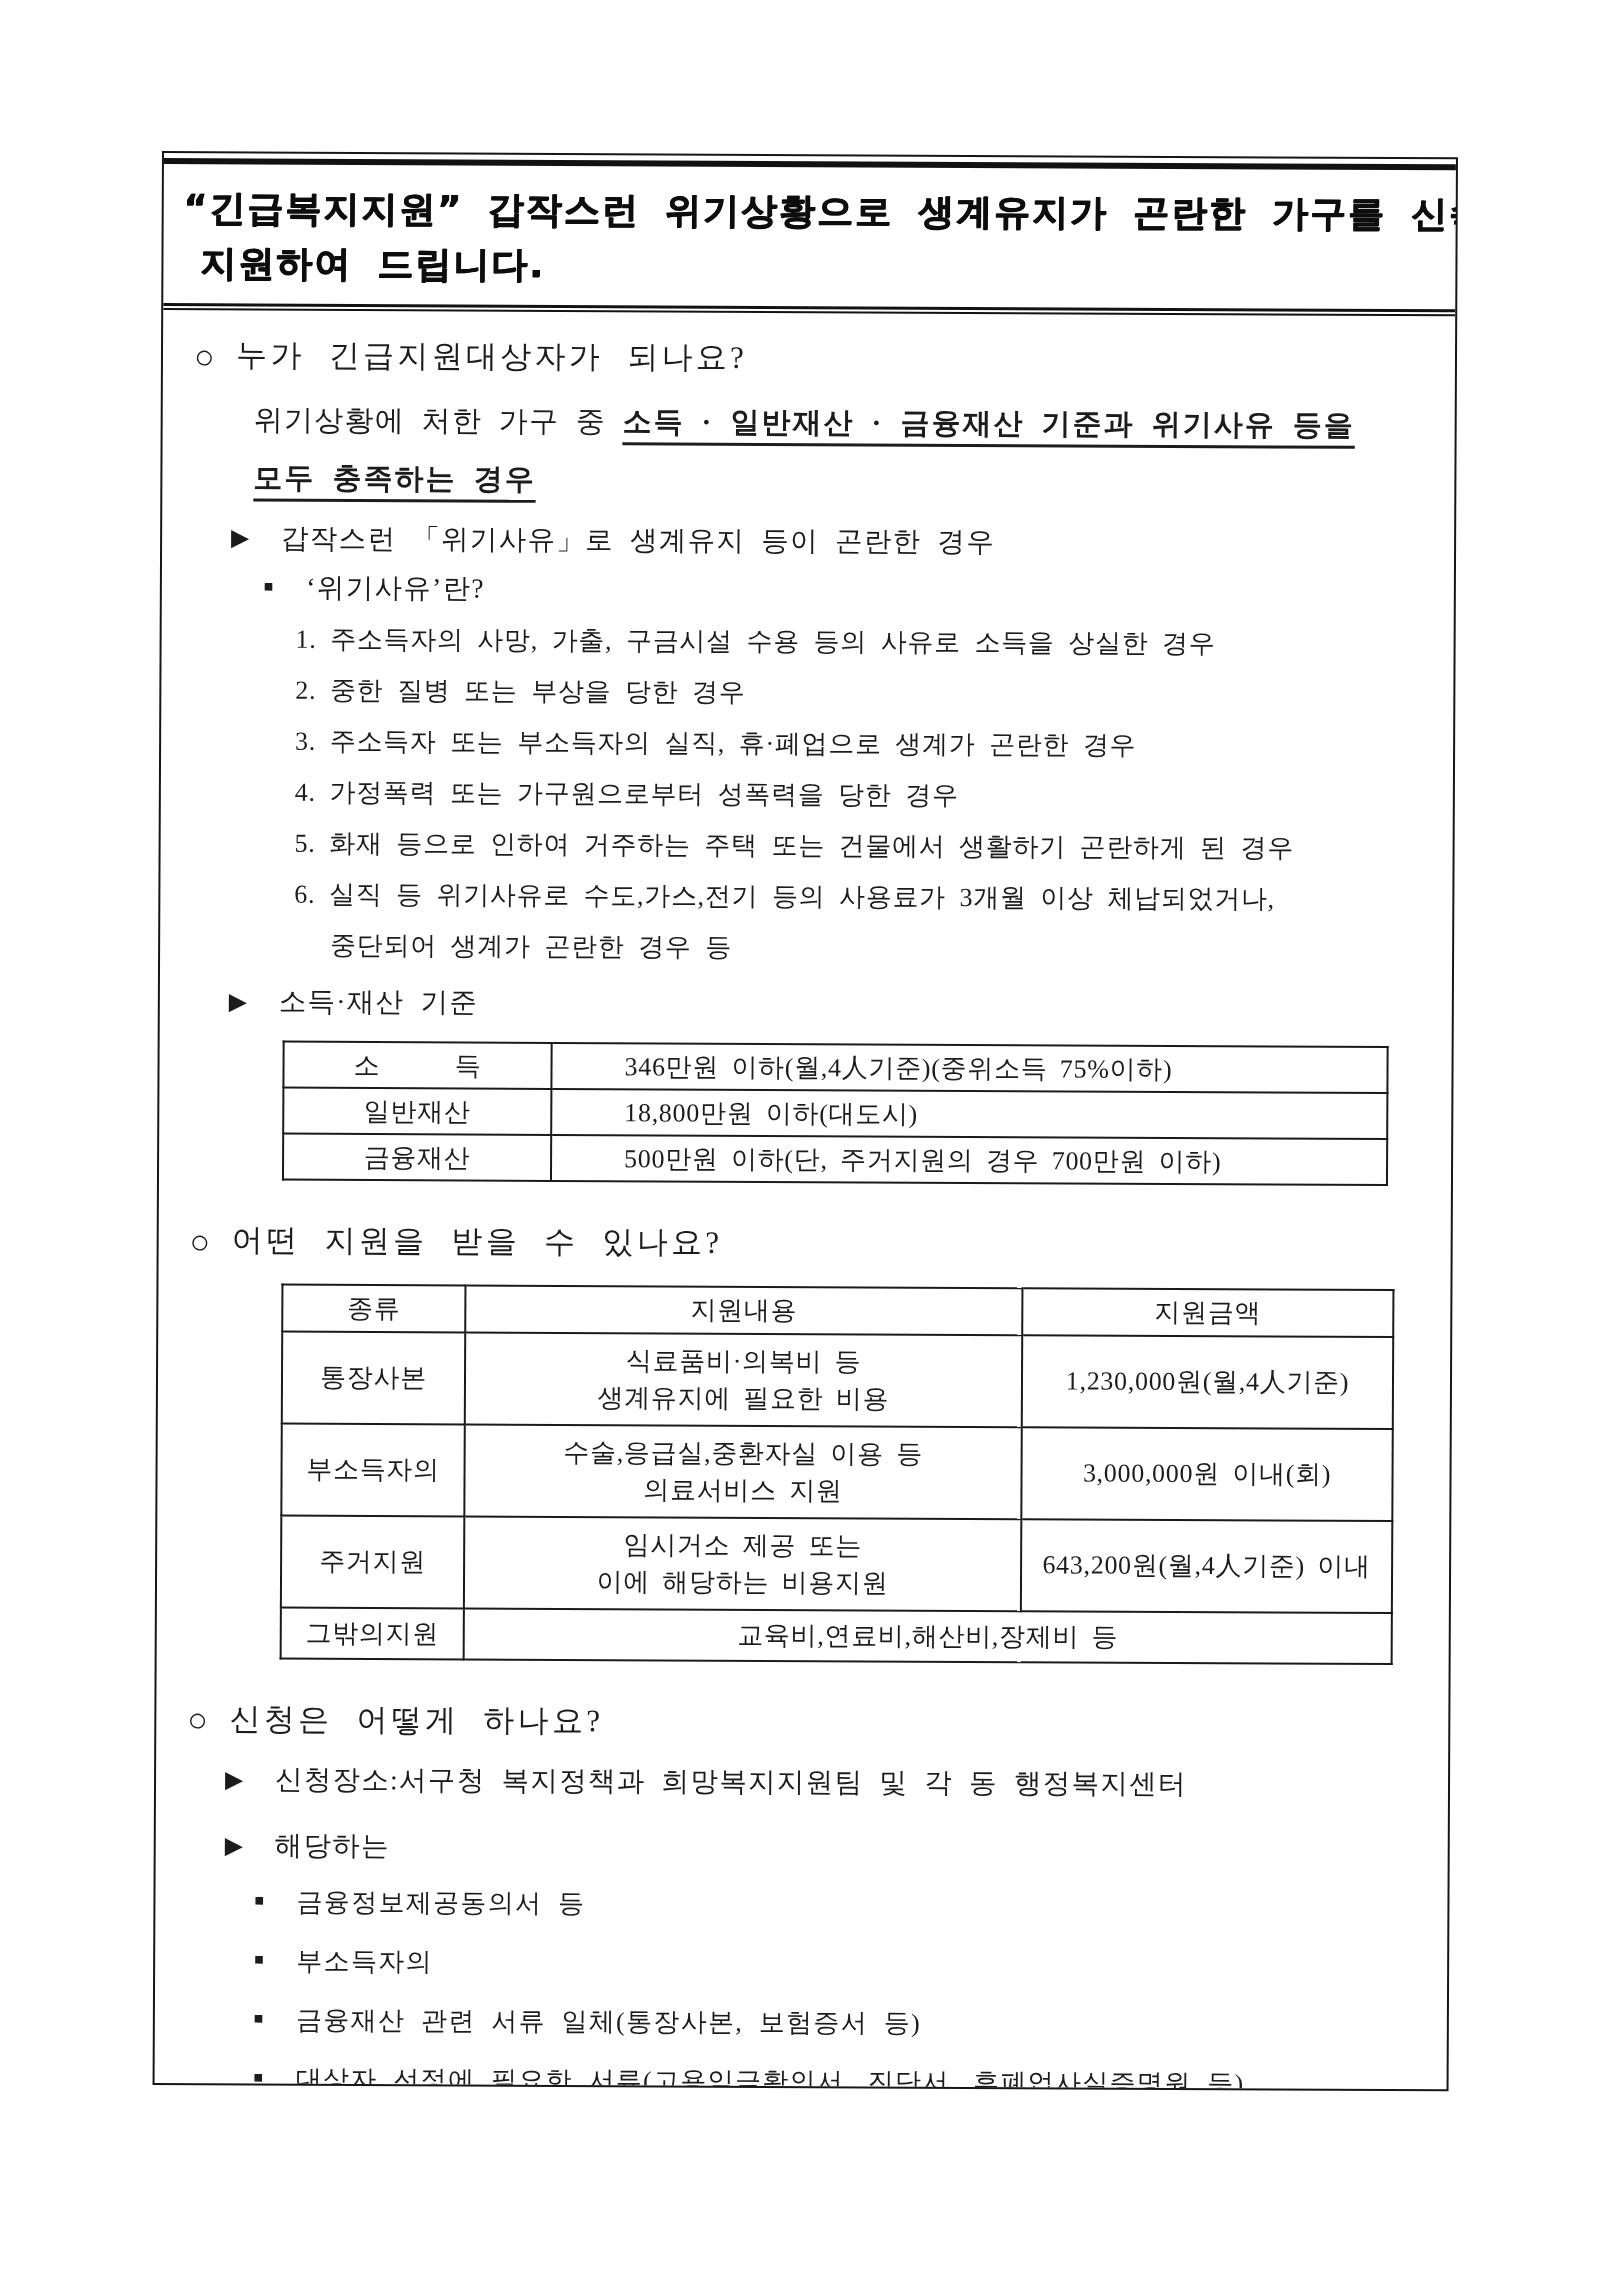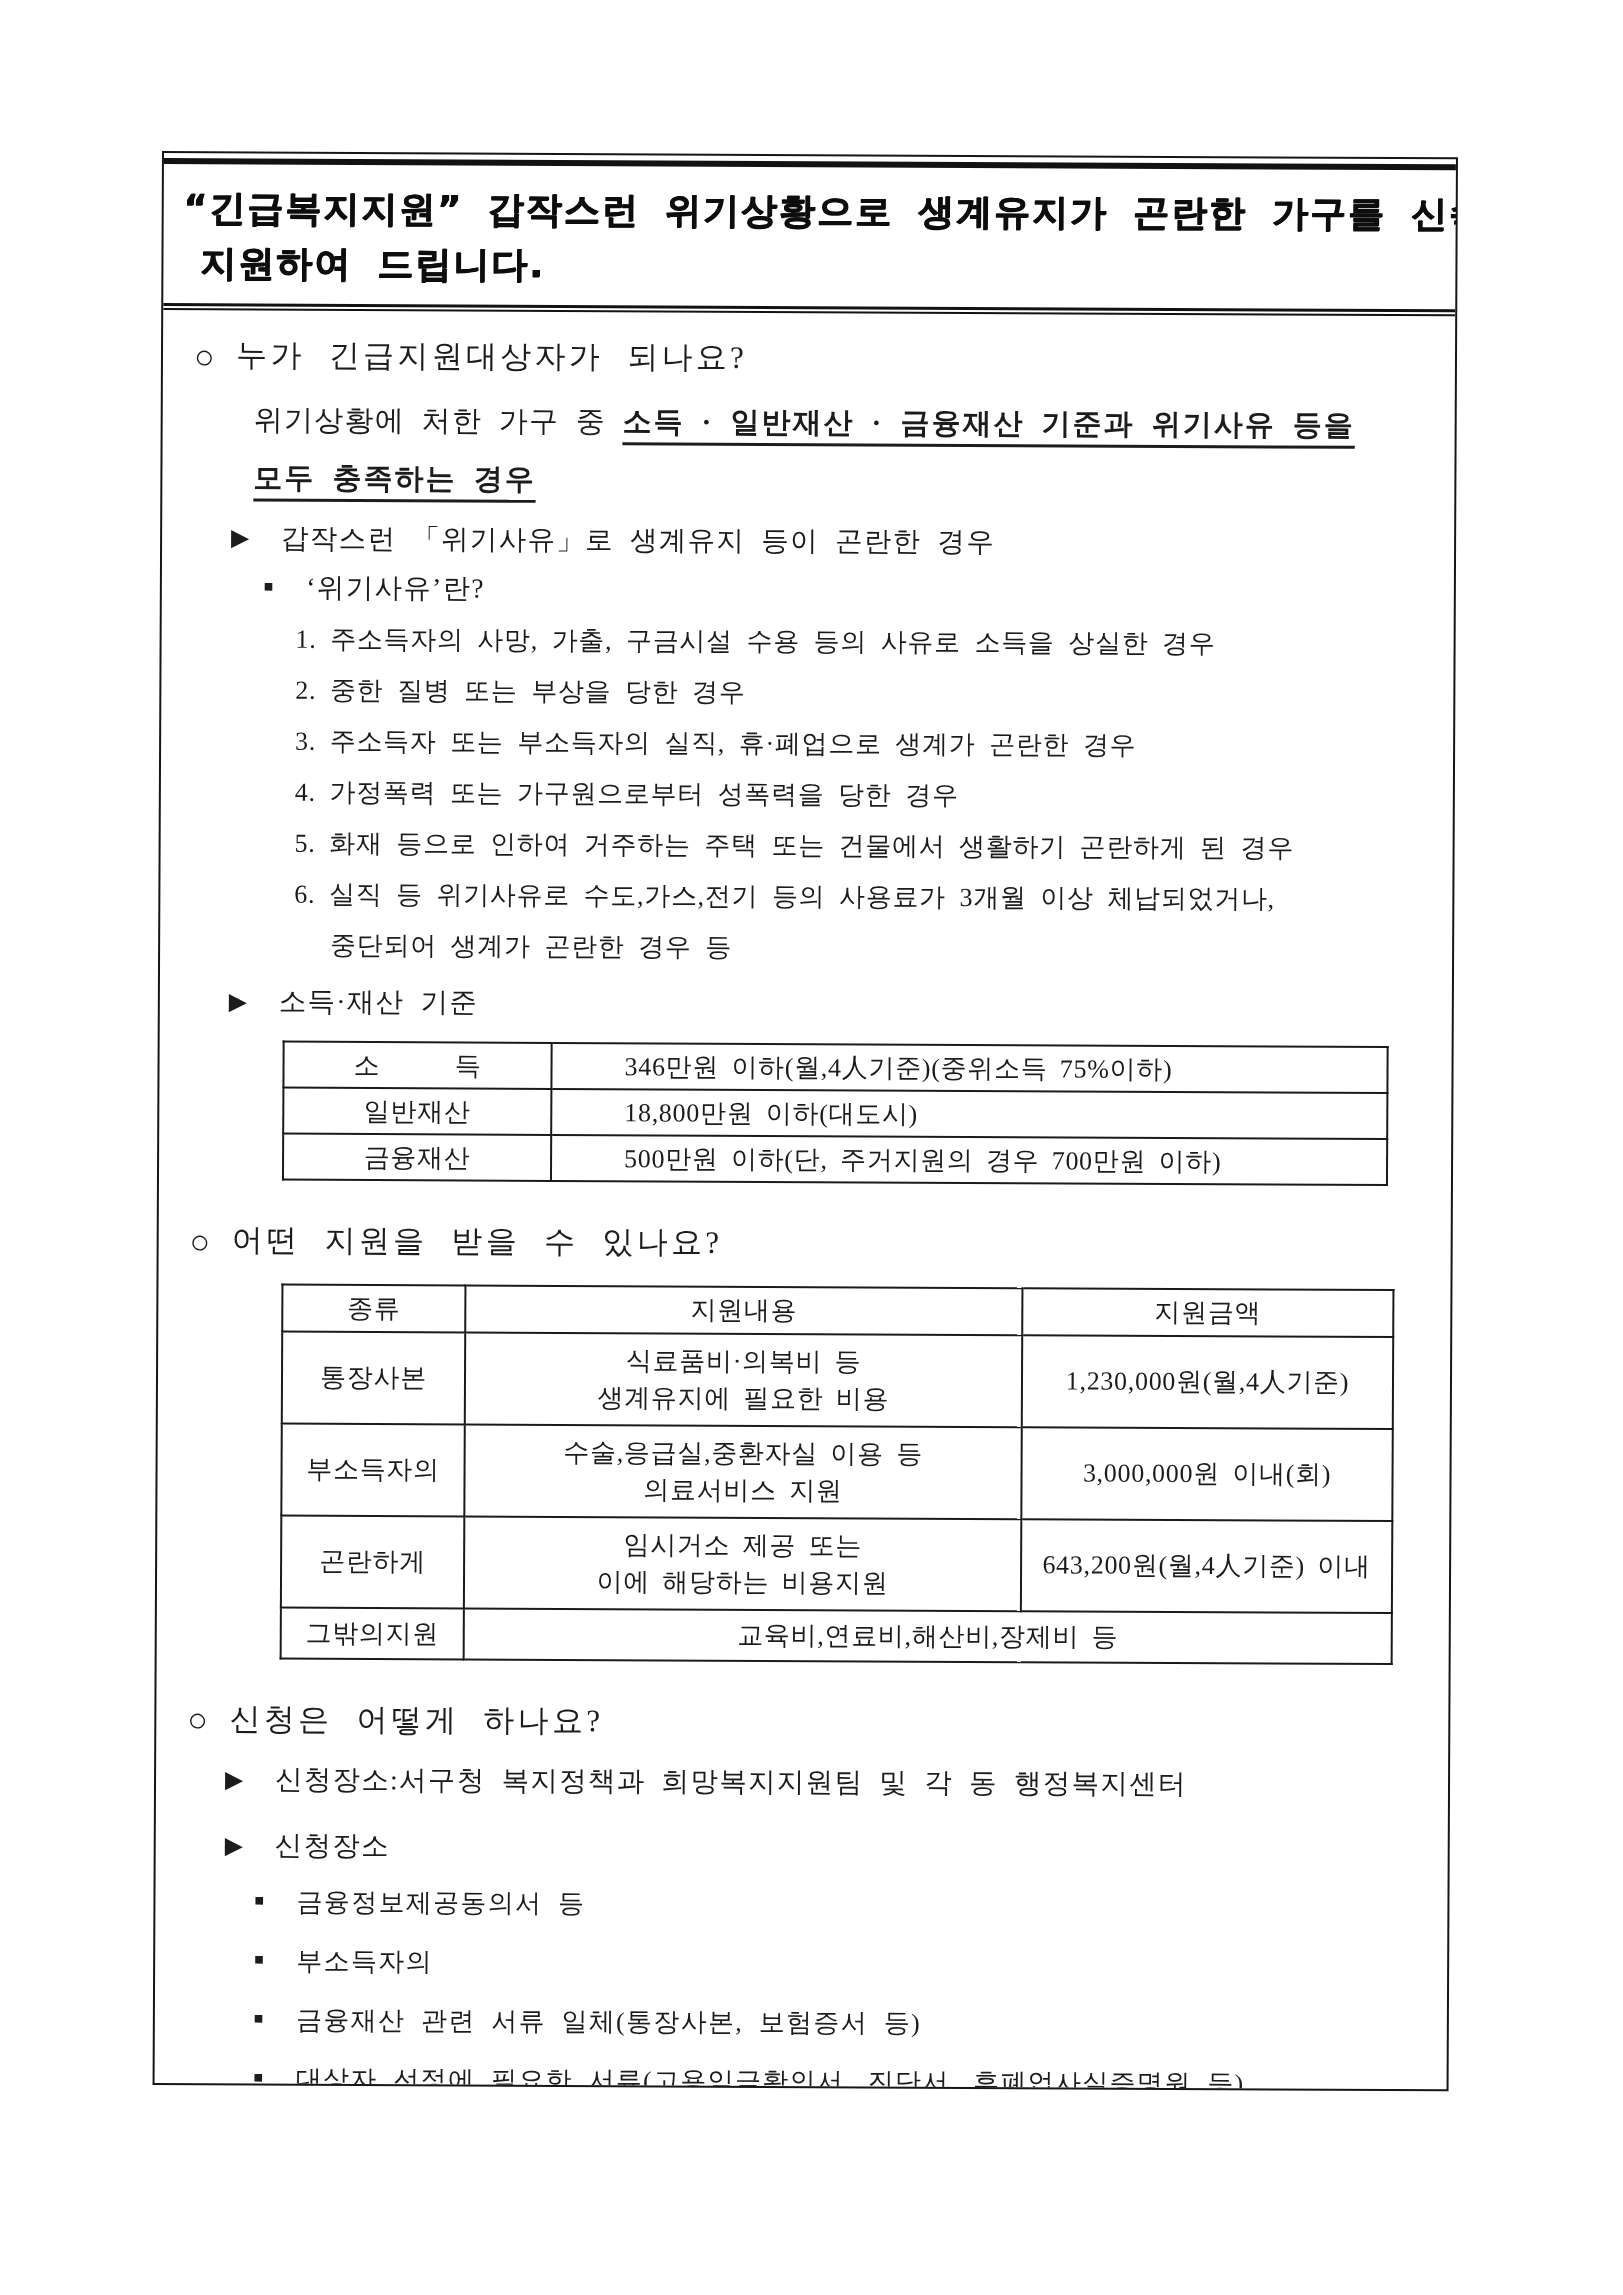--- a/index.html
+++ b/index.html
@@ -173,21 +173,21 @@
         </tr>
         <tr class="r-content">
           <td>부소득자의</td>
           <td class="two-line">
             <div>수술,응급실,중환자실 이용 등</div>
             <div>의료서비스 지원</div>
           </td>
           <td class="cell-amount">3,000,000원 이내(회)</td>
         </tr>
         <tr class="r-content">
-          <td>곤란하게</td>
+          <td>주거지원</td>
           <td class="two-line">
             <div>임시거소 제공 또는</div>
             <div>이에 해당하는 비용지원</div>
           </td>
           <td class="cell-amount">643,200원(월,4人기준) 이내</td>
         </tr>
         <tr class="r-last">
           <td>그밖의지원</td>
           <td colspan="2">교육비,연료비,해산비,장제비 등</td>
         </tr>
@@ -198,21 +198,21 @@
       <span class="g-circle">○</span>
       <span>신청은 어떻게 하나요?</span>
     </div>
 
     <div class="line apply-line">
       <span class="g-arrow">▶</span>
       <span>신청장소:서구청 복지정책과 희망복지지원팀 및 각 동 행정복지센터</span>
     </div>
     <div class="line apply-line">
       <span class="g-arrow">▶</span>
-      <span>신청장소</span>
+      <span>해당하는</span>
     </div>
 
     <div class="line doc-line">
       <span class="g-square">■</span>
       <span>금융정보제공동의서 등</span>
     </div>
     <div class="line doc-line">
       <span class="g-square">■</span>
       <span>부소득자의</span>
     </div>

